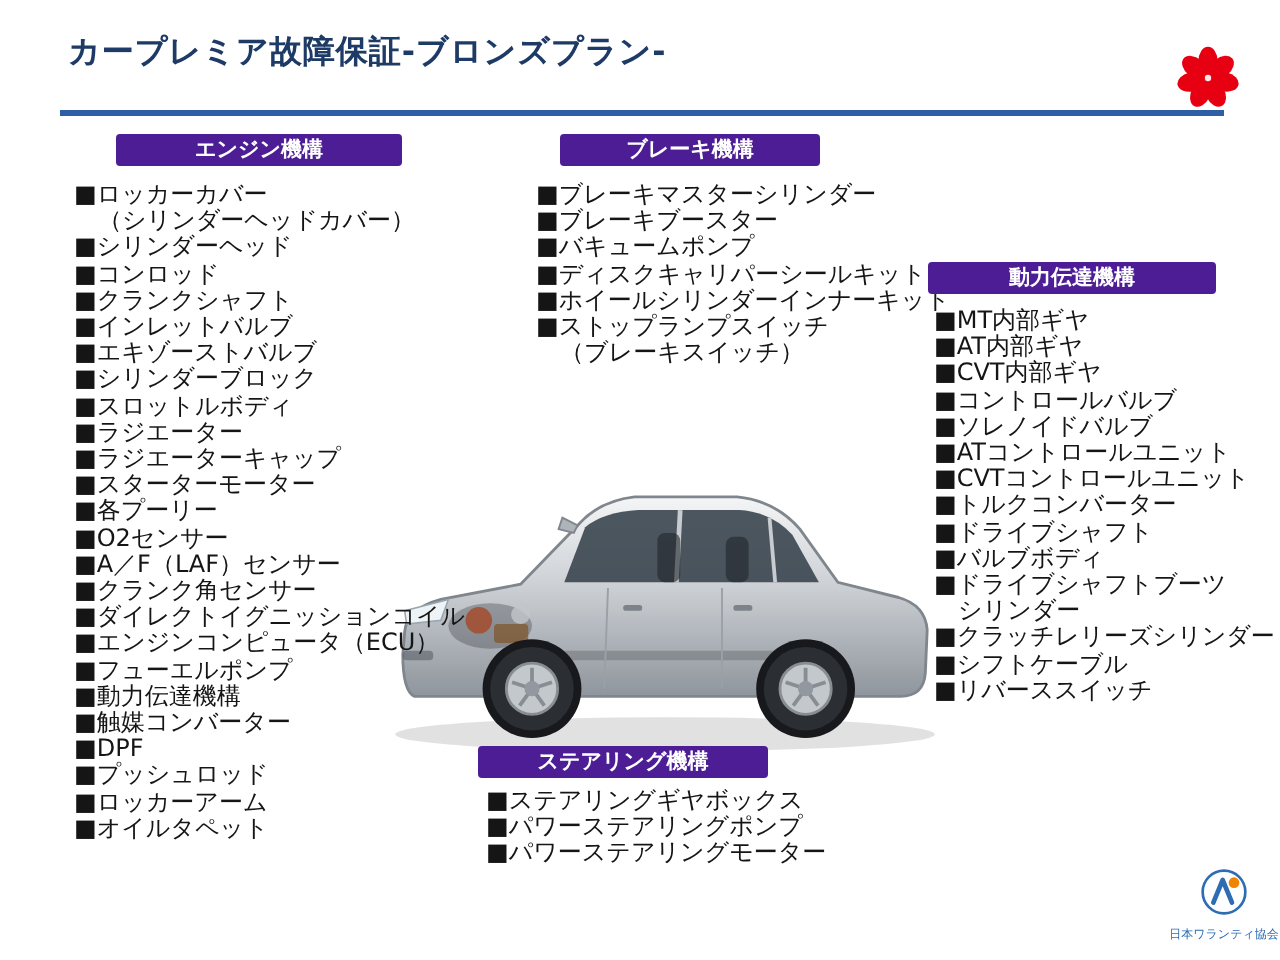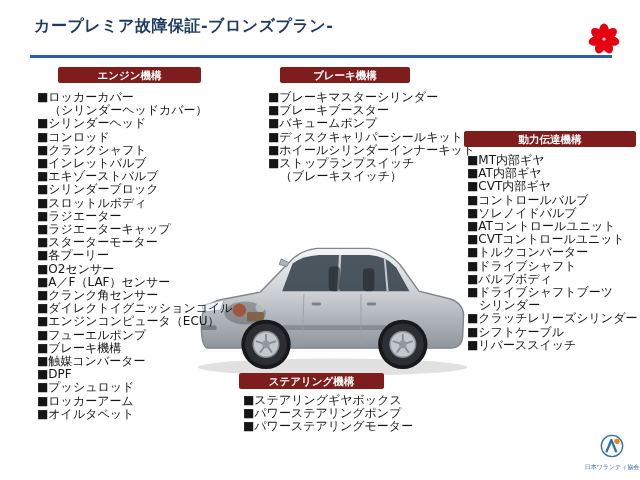--- a/index.html
+++ b/index.html
@@ -13,21 +13,21 @@
   #page-title {
     left:34px; top:16px;
     font-size:16px; font-weight:bold; color:#1e3a66; letter-spacing:0.5px;
     white-space:nowrap;
   }
   #title-rule {
     left:30px; top:55px; width:582px; height:3px; background:#2e5fa6;
   }
 
   .hdr {
-    background:#7f1d1d; color:#ffffff;
+    background:#4c1d95; color:#ffffff;
     font-size:10.5px; font-weight:bold; text-align:center;
     height:16px; line-height:16px; border-radius:2px;
   }
 
   .plist { font-size:12px; color:#151515; line-height:13.2px; }
   .plist .line { white-space:nowrap; }
 
   #car-wrap { left:190px; top:203px; width:285px; height:182px; z-index:0; }
   .plist, .hdr, #page-title { z-index:2; }
 
@@ -136,40 +136,40 @@
     <div class="line">■ラジエーター</div>
     <div class="line">■ラジエーターキャップ</div>
     <div class="line">■スターターモーター</div>
     <div class="line">■各プーリー</div>
     <div class="line">■O2センサー</div>
     <div class="line">■A／F（LAF）センサー</div>
     <div class="line">■クランク角センサー</div>
     <div class="line">■ダイレクトイグニッションコイル</div>
     <div class="line">■エンジンコンピュータ（ECU）</div>
     <div class="line">■フューエルポンプ</div>
-    <div class="line">■ブレーキ機構</div>
+    <div class="line">■動力伝達機構</div>
     <div class="line">■触媒コンバーター</div>
     <div class="line">■DPF</div>
     <div class="line">■プッシュロッド</div>
     <div class="line">■ロッカーアーム</div>
     <div class="line">■オイルタペット</div>
   </div>
 
 <div class="abs hdr" style="left:280px; top:67px; width:130px;">ブレーキ機構</div>
 <div class="abs plist" style="left:268px; top:91px;">
     <div class="line">■ブレーキマスターシリンダー</div>
     <div class="line">■ブレーキブースター</div>
     <div class="line">■バキュームポンプ</div>
     <div class="line">■ディスクキャリパーシールキット</div>
     <div class="line">■ホイールシリンダーインナーキット</div>
     <div class="line">■ストップランプスイッチ</div>
     <div class="line">　（ブレーキスイッチ）</div>
   </div>
 
-<div class="abs hdr" style="left:464px; top:131px; width:172px;">動力伝達機構</div>
+<div class="abs hdr" style="left:464px; top:131px; width:144px;">動力伝達機構</div>
 <div class="abs plist" style="left:467px; top:154px;">
     <div class="line">■MT内部ギヤ</div>
     <div class="line">■AT内部ギヤ</div>
     <div class="line">■CVT内部ギヤ</div>
     <div class="line">■コントロールバルブ</div>
     <div class="line">■ソレノイドバルブ</div>
     <div class="line">■ATコントロールユニット</div>
     <div class="line">■CVTコントロールユニット</div>
     <div class="line">■トルクコンバーター</div>
     <div class="line">■ドライブシャフト</div>

